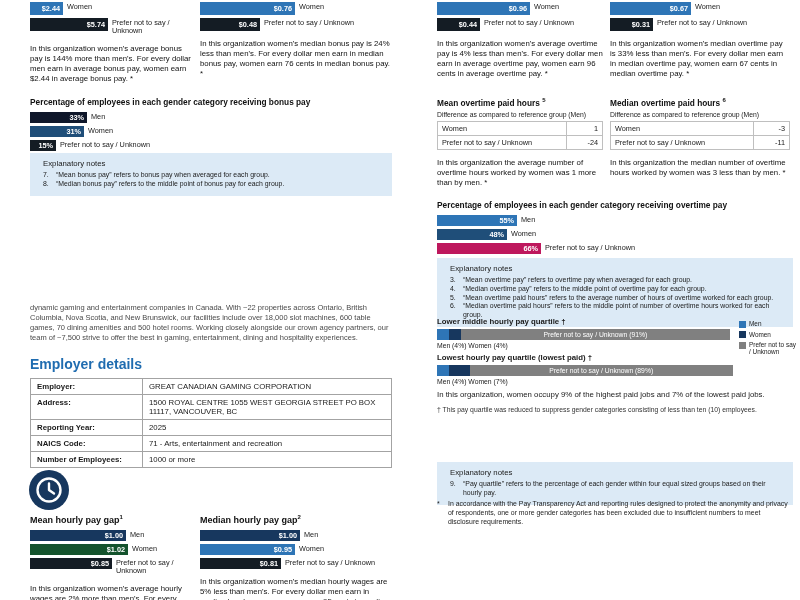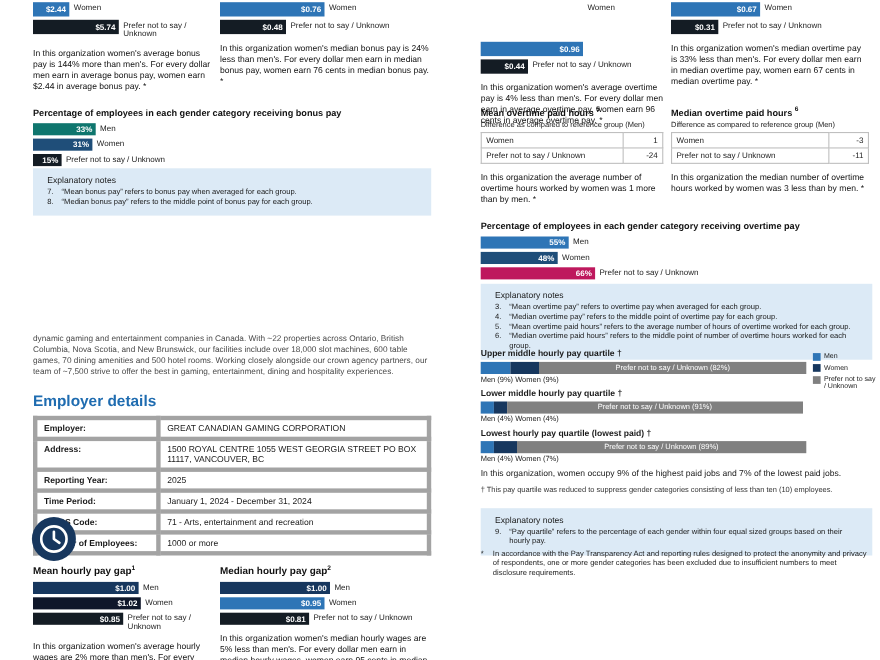--- a/index.html
+++ b/index.html
@@ -44,21 +44,21 @@
   .legend-item { display:flex; align-items:flex-start; font-size:6.4px; line-height:1.15; margin-bottom:3px; }
   .sw { width:7px; height:7px; flex:none; margin-right:3px; margin-top:0.5px; background:#999; }
 
   .footnote-star { display:flex; font-size:6.9px; line-height:1.3; color:#222; }
   .footnote-star .sym { flex:none; width:11px; }
 
   
   .desc { font-size:7.5px; line-height:1.33; color:#4a4a4a; }
   .emp-heading { font-size:14px; font-weight:bold; color:var(--accent,#1f6cb0); }
   .etable { border-collapse:collapse; font-size:7.8px; }
-  .etable td { border:4px solid #a3a3a3; padding:3px 6px; vertical-align:top; color:#1a1a1a; }
+  .etable td { border:1px solid #a3a3a3; padding:3px 6px; vertical-align:top; color:#1a1a1a; }
   .etable td.lbl { font-weight:bold; width:112px; }
 
   
   .banner-bar { position:absolute; left:48px; top:479px; width:344px; height:22px;
                 background:var(--banner,#2e75b6); color:#fff; font-size:12.5px; font-weight:bold;
                 display:flex; align-items:center; padding-left:42px; }
   .clock-wrap { position:absolute; left:28px; top:469px; width:42px; height:42px; }
   .gap-heading { font-size:9px; font-weight:bold; color:#111; }
 </style>
 </head>
@@ -88,21 +88,21 @@
         <div class="bar-row">
           <div class="bar" style="width: 60px; height: 13px; background: rgb(20, 28, 36);">$0.48</div>
           <div class="bar-label">Prefer not to say / Unknown</div>
         </div>
       </div>
     <p class="mini-narrative">In this organization women's median bonus pay is 24% less than men's. For every dollar men earn in median bonus pay, women earn 76 cents in median bonus pay. *</p>
   </section>
   <section class="abs" style="left:437px;top:2px;width:166px">
     <div class="chart">
         <div class="bar-row">
-          <div class="bar" style="width: 93px; height: 13px; background: rgb(46, 117, 182); margin-top: 36px;">$0.96</div>
+          <div class="bar" style="width: 93px; height: 13px; background: rgb(46, 117, 182);">$0.96</div>
           <div class="bar-label">Women</div>
         </div>
         <div class="bar-row">
           <div class="bar" style="width: 43px; height: 13px; background: rgb(20, 28, 36);">$0.44</div>
           <div class="bar-label">Prefer not to say / Unknown</div>
         </div>
       </div>
     <p class="mini-narrative">In this organization women's average overtime pay is 4% less than men's. For every dollar men earn in average overtime pay, women earn 96 cents in average overtime pay. *</p>
   </section>
   <section class="abs" style="left:610px;top:2px;width:180px">
@@ -116,21 +116,21 @@
           <div class="bar-label">Prefer not to say / Unknown</div>
         </div>
       </div>
     <p class="mini-narrative">In this organization women's median overtime pay is 33% less than men's. For every dollar men earn in median overtime pay, women earn 67 cents in median overtime pay. *</p>
   </section>
 
   <section class="abs" style="left:30px;top:97px;width:362px">
     <h3 class="section-heading">Percentage of employees in each gender category receiving bonus pay</h3>
     <div class="chart" style="margin-top:5px">
         <div class="bar-row">
-          <div class="bar" style="width: 57px; height: 11px; background: #0f766e;">33%</div>
+          <div class="bar" style="width: 57px; height: 11px; background: #0f172a;">33%</div>
           <div class="bar-label">Men</div>
         </div>
         <div class="bar-row">
           <div class="bar" style="width: 54px; height: 11px; background: rgb(31, 78, 121);">31%</div>
           <div class="bar-label">Women</div>
         </div>
         <div class="bar-row">
           <div class="bar" style="width: 26px; height: 11px; background: rgb(20, 28, 36);">15%</div>
           <div class="bar-label">Prefer not to say / Unknown</div>
         </div>
@@ -218,29 +218,20 @@
       <span>“Mean overtime paid hours” refers to the average number of hours of overtime worked for each group.</span>
     </div>
     <div class="note-item">
       <span class="note-num">6.</span>
       <span>“Median overtime paid hours” refers to the middle point of number of overtime hours worked for each group.</span>
     </div>
   </aside>
 
   <section class="abs" style="left:437px;top:318px;width:356px">
     <div class="q-item">
-      <div class="q-title">Upper middle hourly pay quartile †</div>
-      <div class="q-bar">
-          <div class="seg" style="width: 9%; background: rgb(46, 117, 182);"></div>
-          <div class="seg" style="width: 9%; background: rgb(23, 55, 94);"></div>
-          <div class="seg" style="width: 82%; background: rgb(128, 128, 128);">Prefer not to say / Unknown (82%)</div>
-        </div>
-      <div class="q-caption">Men (9%) Women (9%)</div>
-    </div>
-    <div class="q-item">
       <div class="q-title">Lower middle hourly pay quartile †</div>
       <div class="q-bar">
           <div class="seg" style="width: 4%; background: rgb(46, 117, 182);"></div>
           <div class="seg" style="width: 4%; background: rgb(23, 55, 94);"></div>
           <div class="seg" style="width: 91%; background: rgb(128, 128, 128);">Prefer not to say / Unknown (91%)</div>
         </div>
       <div class="q-caption">Men (4%) Women (4%)</div>
     </div>
     <div class="q-item">
       <div class="q-title">Lowest hourly pay quartile (lowest paid) †</div>
@@ -292,24 +283,20 @@
       <td class="lbl">Employer:</td>
       <td>GREAT CANADIAN GAMING CORPORATION</td>
     </tr>
     <tr>
       <td class="lbl">Address:</td>
       <td>1500 ROYAL CENTRE 1055 WEST GEORGIA STREET PO BOX 11117, VANCOUVER, BC</td>
     </tr>
     <tr>
       <td class="lbl">Reporting Year:</td>
       <td>2025</td>
-    </tr>
-    <tr>
-      <td class="lbl">Time Period:</td>
-      <td>January 1, 2024 - December 31, 2024</td>
     </tr>
     <tr>
       <td class="lbl">NAICS Code:</td>
       <td>71 - Arts, entertainment and recreation</td>
     </tr>
     <tr>
       <td class="lbl">Number of Employees:</td>
       <td>1000 or more</td>
     </tr>
   </tbody>
@@ -324,21 +311,21 @@
   </div>
 
   <section class="abs" style="left:30px;top:514px;width:162px">
     <h3 class="gap-heading"><span>Mean hourly pay gap</span><sup>1</sup></h3>
     <div class="chart" style="margin-top:5px">
         <div class="bar-row">
           <div class="bar" style="width: 96px; height: 11px; background: rgb(23, 55, 94);">$1.00</div>
           <div class="bar-label">Men</div>
         </div>
         <div class="bar-row">
-          <div class="bar" style="width: 98px; height: 11px; background: #0f172a;">$1.02</div>
+          <div class="bar" style="width: 98px; height: 11px; background: #14532d;">$1.02</div>
           <div class="bar-label">Women</div>
         </div>
         <div class="bar-row">
           <div class="bar" style="width: 82px; height: 11px; background: rgb(20, 28, 36);">$0.85</div>
           <div class="bar-label">Prefer not to say / Unknown</div>
         </div>
       </div>
     <p class="mini-narrative">In this organization women's average hourly wages are 2% more than men's. For every dollar men earn in average hourly wages, women earn $1.02 in average hourly wages. *</p>
   </section>
   <section class="abs" style="left:200px;top:514px;width:190px">

